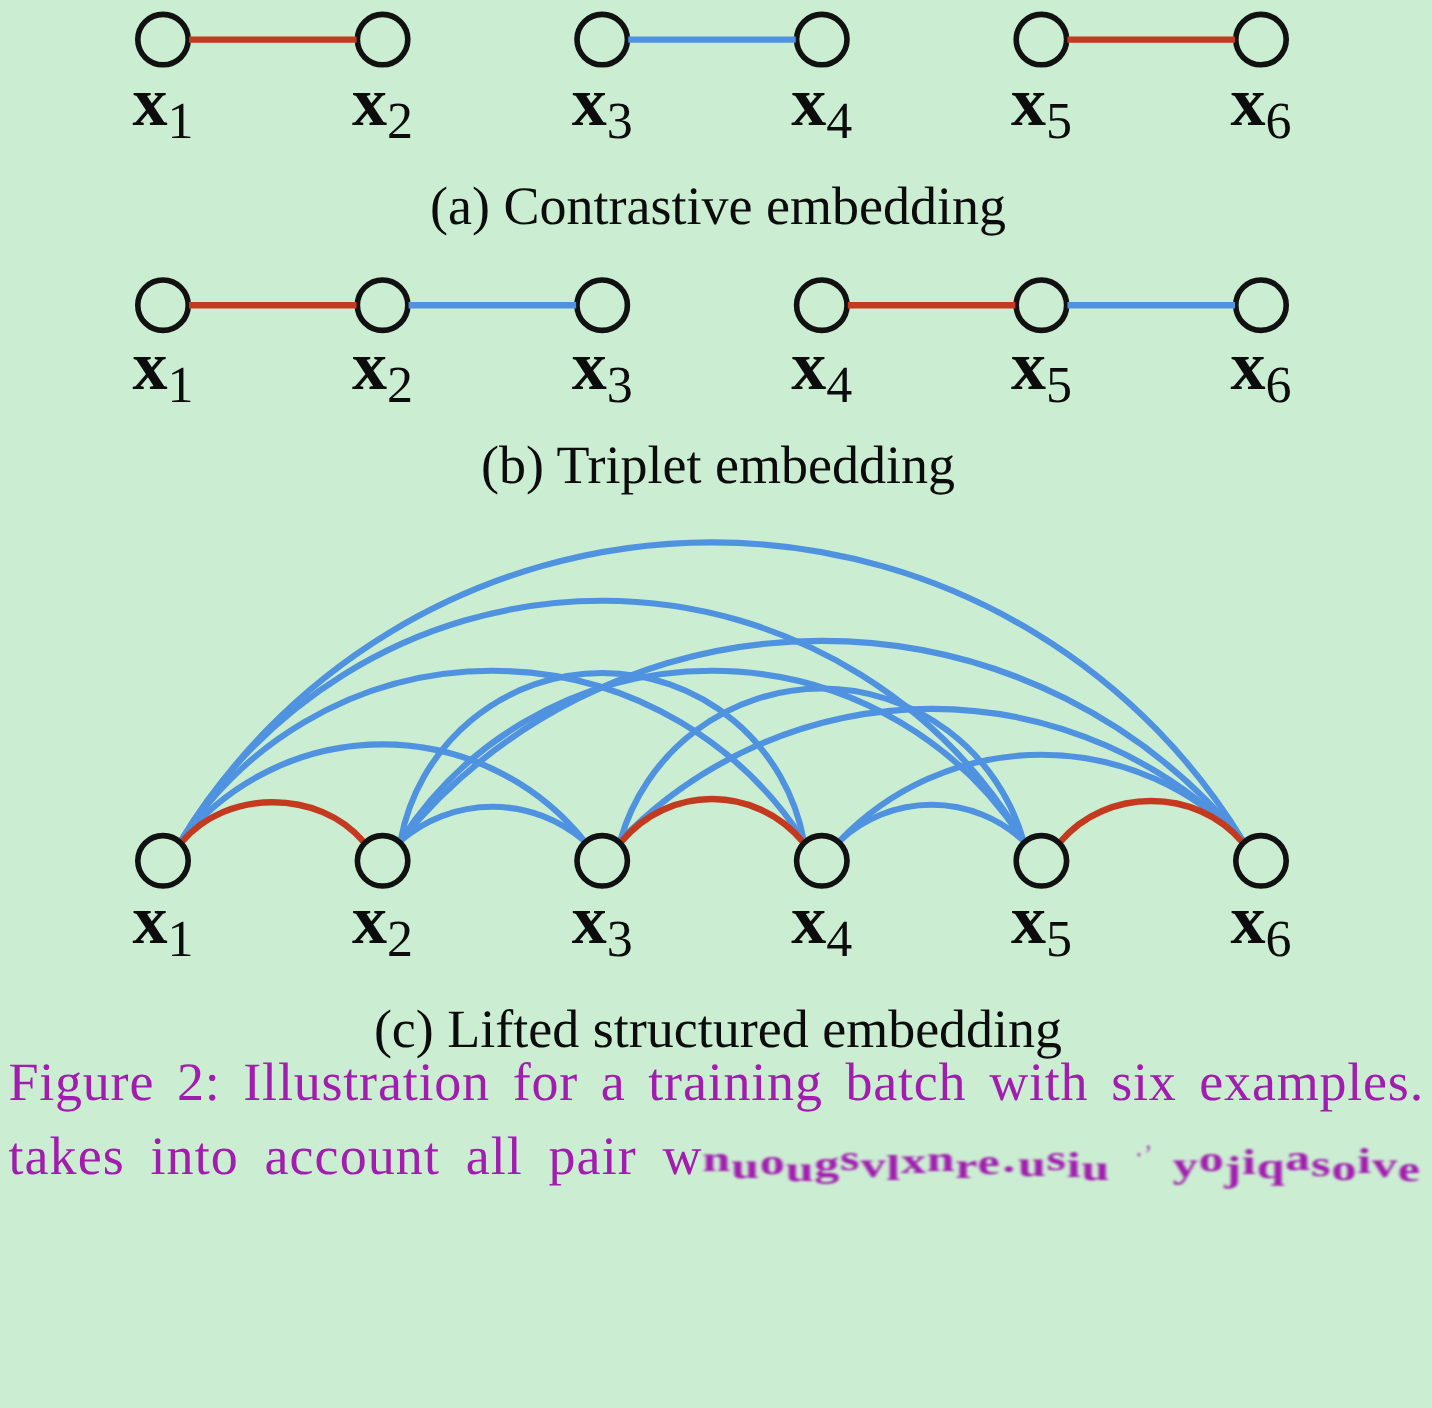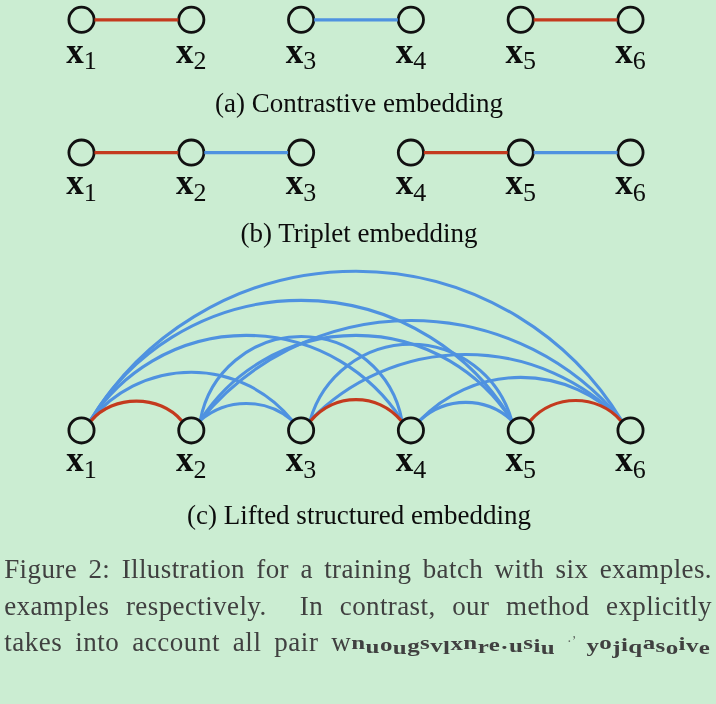--- a/index.html
+++ b/index.html
@@ -1,16 +1,16 @@
 <!DOCTYPE html>
 <html><head><meta charset="utf-8"><title>Figure</title><style>
 html,body{margin:0;padding:0}
 body{width:716px;height:704px;background:#cbedd2;position:relative;overflow:hidden;
   font-family:"Liberation Serif",serif;}
-.para{position:absolute;left:4.2px;width:707.8px;top:551px;font-size:27px;color:#404040;}
+.para{position:absolute;left:4.2px;width:707.8px;top:523px;font-size:27px;color:#a21caf;}
 .pl{height:36.6px;line-height:36.6px;text-align:justify;text-align-last:justify;
   white-space:nowrap;letter-spacing:0.4px;}
 .pl4{height:36.6px;line-height:36.6px;white-space:nowrap;letter-spacing:0.55px;
   word-spacing:5.5px;}
 .garble{display:inline-block;transform:scaleY(0.72);transform-origin:center 76%;
   filter:blur(0.75px);letter-spacing:0.4px;word-spacing:0;font-size:25px;font-weight:bold;}
 .gmark{display:inline-block;font-size:14px;letter-spacing:0;filter:blur(0.5px);
   position:relative;top:-5px;margin:0 10px 0 12px;opacity:0.75;}
 </style></head>
 <body>
@@ -72,14 +72,13 @@
     <text x="301.1" y="471.4" text-anchor="middle" font-size="35" font-weight="bold" fill="#0c0c0c">x<tspan font-size="26" font-weight="normal" dy="6.6">3</tspan></text>
     <text x="410.9" y="471.4" text-anchor="middle" font-size="35" font-weight="bold" fill="#0c0c0c">x<tspan font-size="26" font-weight="normal" dy="6.6">4</tspan></text>
     <text x="520.7" y="471.4" text-anchor="middle" font-size="35" font-weight="bold" fill="#0c0c0c">x<tspan font-size="26" font-weight="normal" dy="6.6">5</tspan></text>
     <text x="630.5" y="471.4" text-anchor="middle" font-size="35" font-weight="bold" fill="#0c0c0c">x<tspan font-size="26" font-weight="normal" dy="6.6">6</tspan></text>
     <text x="359" y="112" text-anchor="middle" font-size="27" fill="#0c0c0c">(a) Contrastive embedding</text>
     <text x="359" y="241.6" text-anchor="middle" font-size="27" fill="#0c0c0c">(b) Triplet embedding</text>
     <text x="359" y="523.5" text-anchor="middle" font-size="27" fill="#0c0c0c">(c) Lifted structured embedding</text>
   </svg>
 <div class="para">
 <div class="pl">Figure 2: Illustration for a training batch with six examples.</div>
-<div class="pl">examples respectively.&nbsp; In contrast, our method explicitly</div>
 <div class="pl4">takes into account all pair w<span class="garble"><span style="position:relative;top:-3px">n</span><span style="position:relative;top:2px">u</span><span style="position:relative;top:-1px">o</span><span style="position:relative;top:4px">u</span><span style="position:relative;top:0px">g</span><span style="position:relative;top:-4px">s</span><span style="position:relative;top:1px">v</span><span style="position:relative;top:3px">l</span><span style="position:relative;top:-2px">x</span><span style="position:relative;top:-3px">n</span><span style="position:relative;top:2px">r</span><span style="position:relative;top:-1px">e</span><span style="position:relative;top:4px">·</span><span style="position:relative;top:0px">u</span><span style="position:relative;top:-4px">s</span><span style="position:relative;top:1px">i</span><span style="position:relative;top:3px">u</span></span><span class="gmark">·’</span><span class="garble"><span style="position:relative;top:1px">y</span><span style="position:relative;top:-3px">o</span><span style="position:relative;top:4px">j</span><span style="position:relative;top:-1px">i</span><span style="position:relative;top:2px">q</span><span style="position:relative;top:-4px">a</span><span style="position:relative;top:0px">s</span><span style="position:relative;top:3px">o</span><span style="position:relative;top:-2px">i</span><span style="position:relative;top:1px">v</span><span style="position:relative;top:4px">e</span></span></div>
 </div>
 </body></html>

